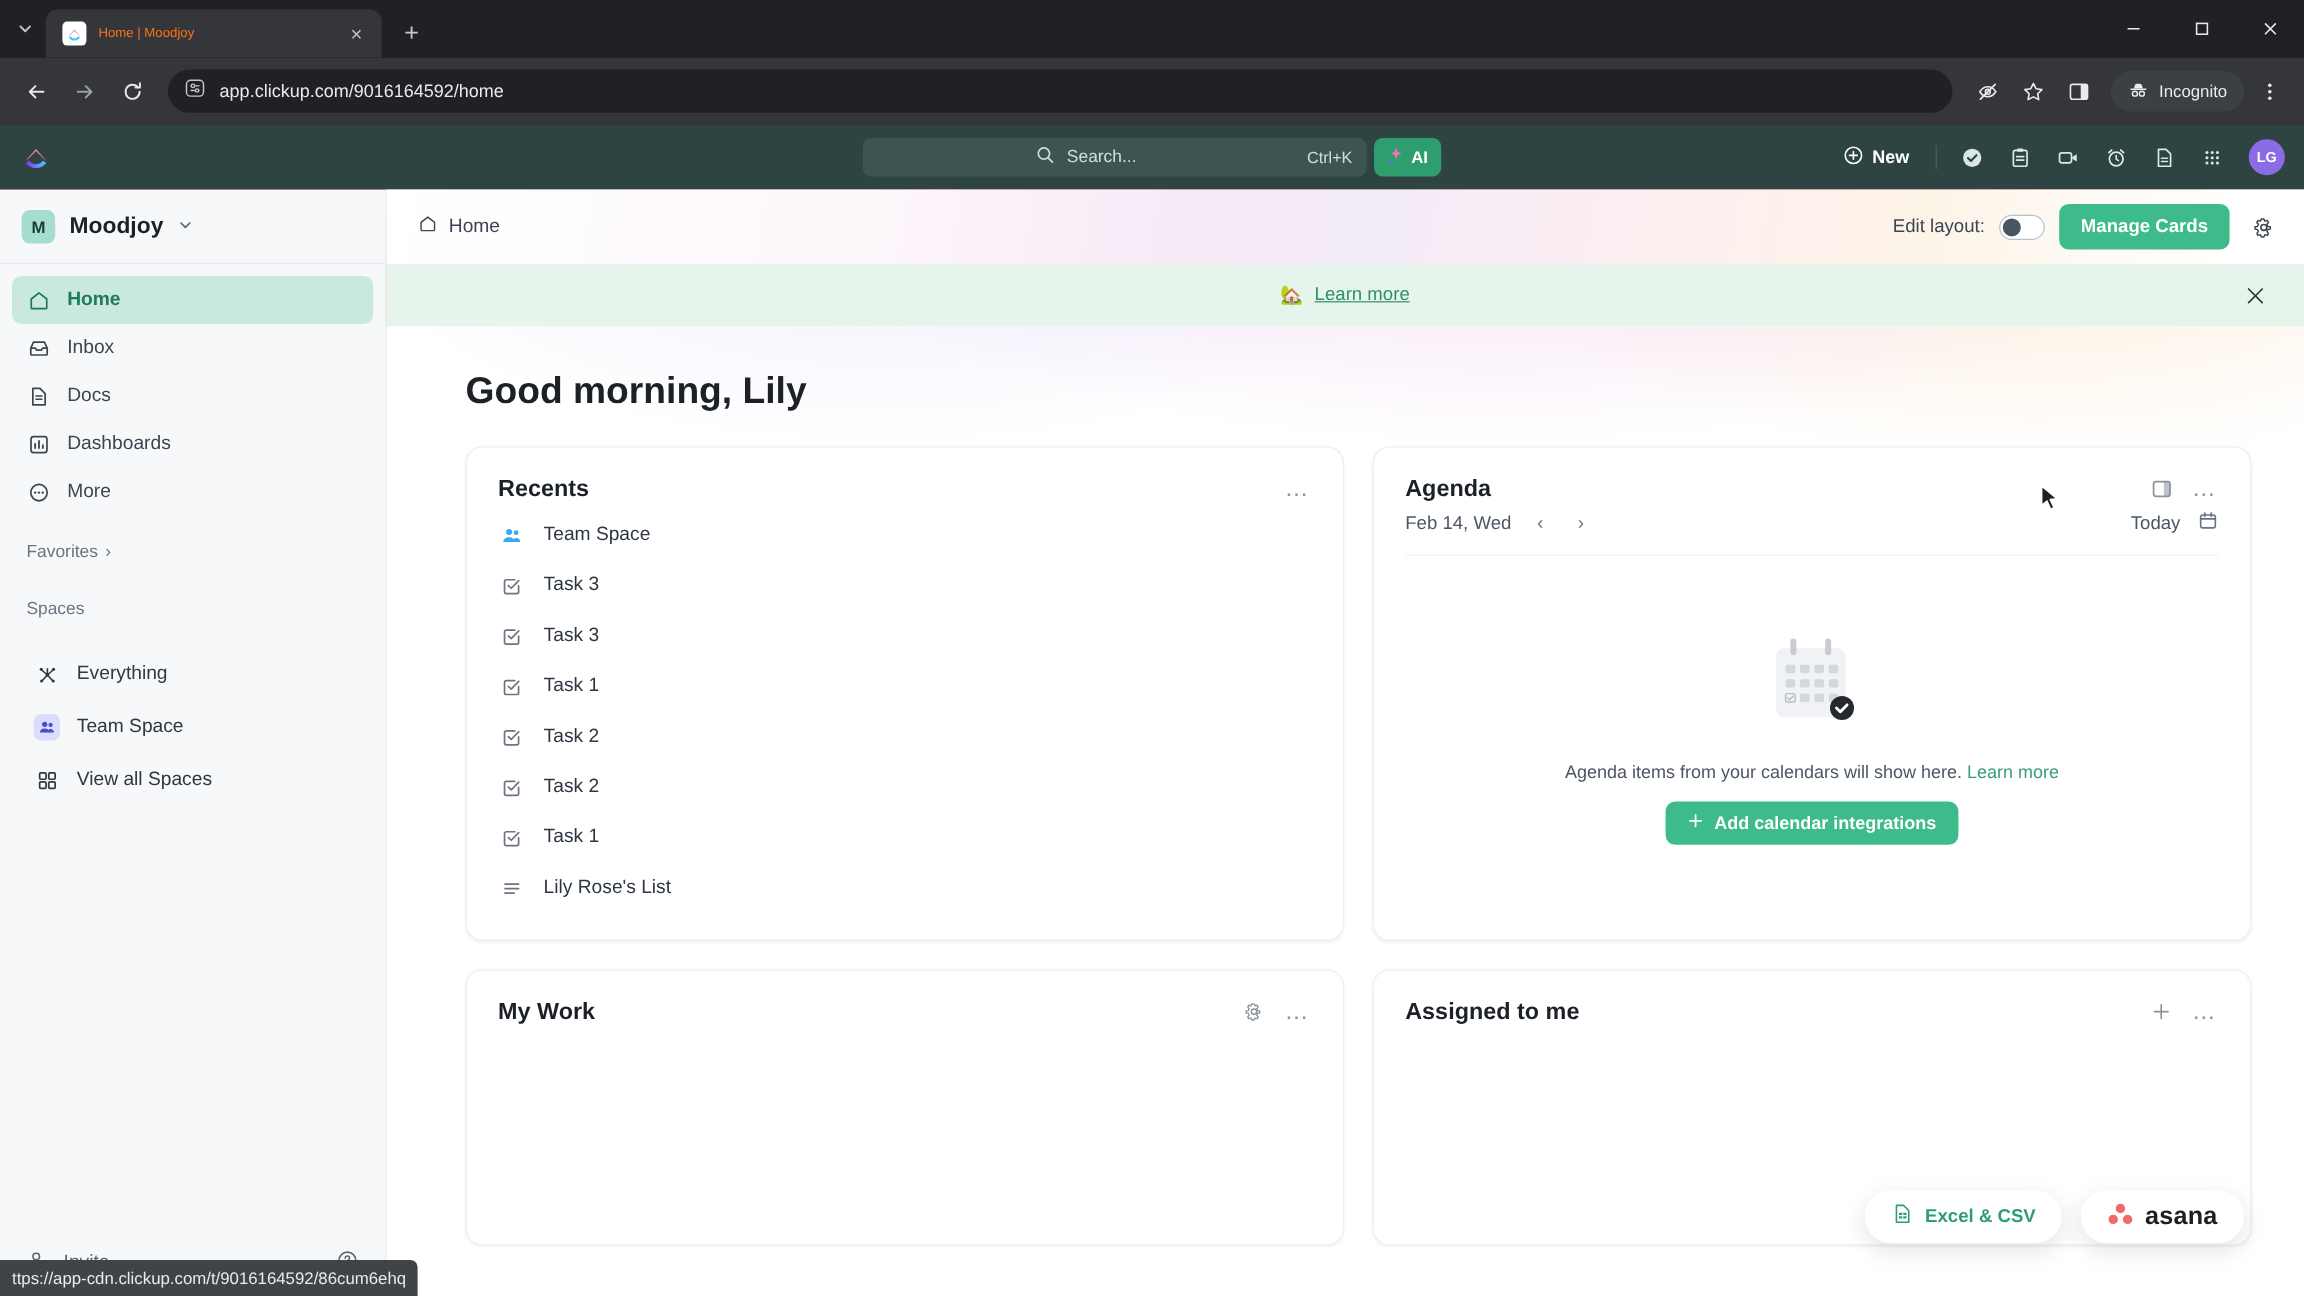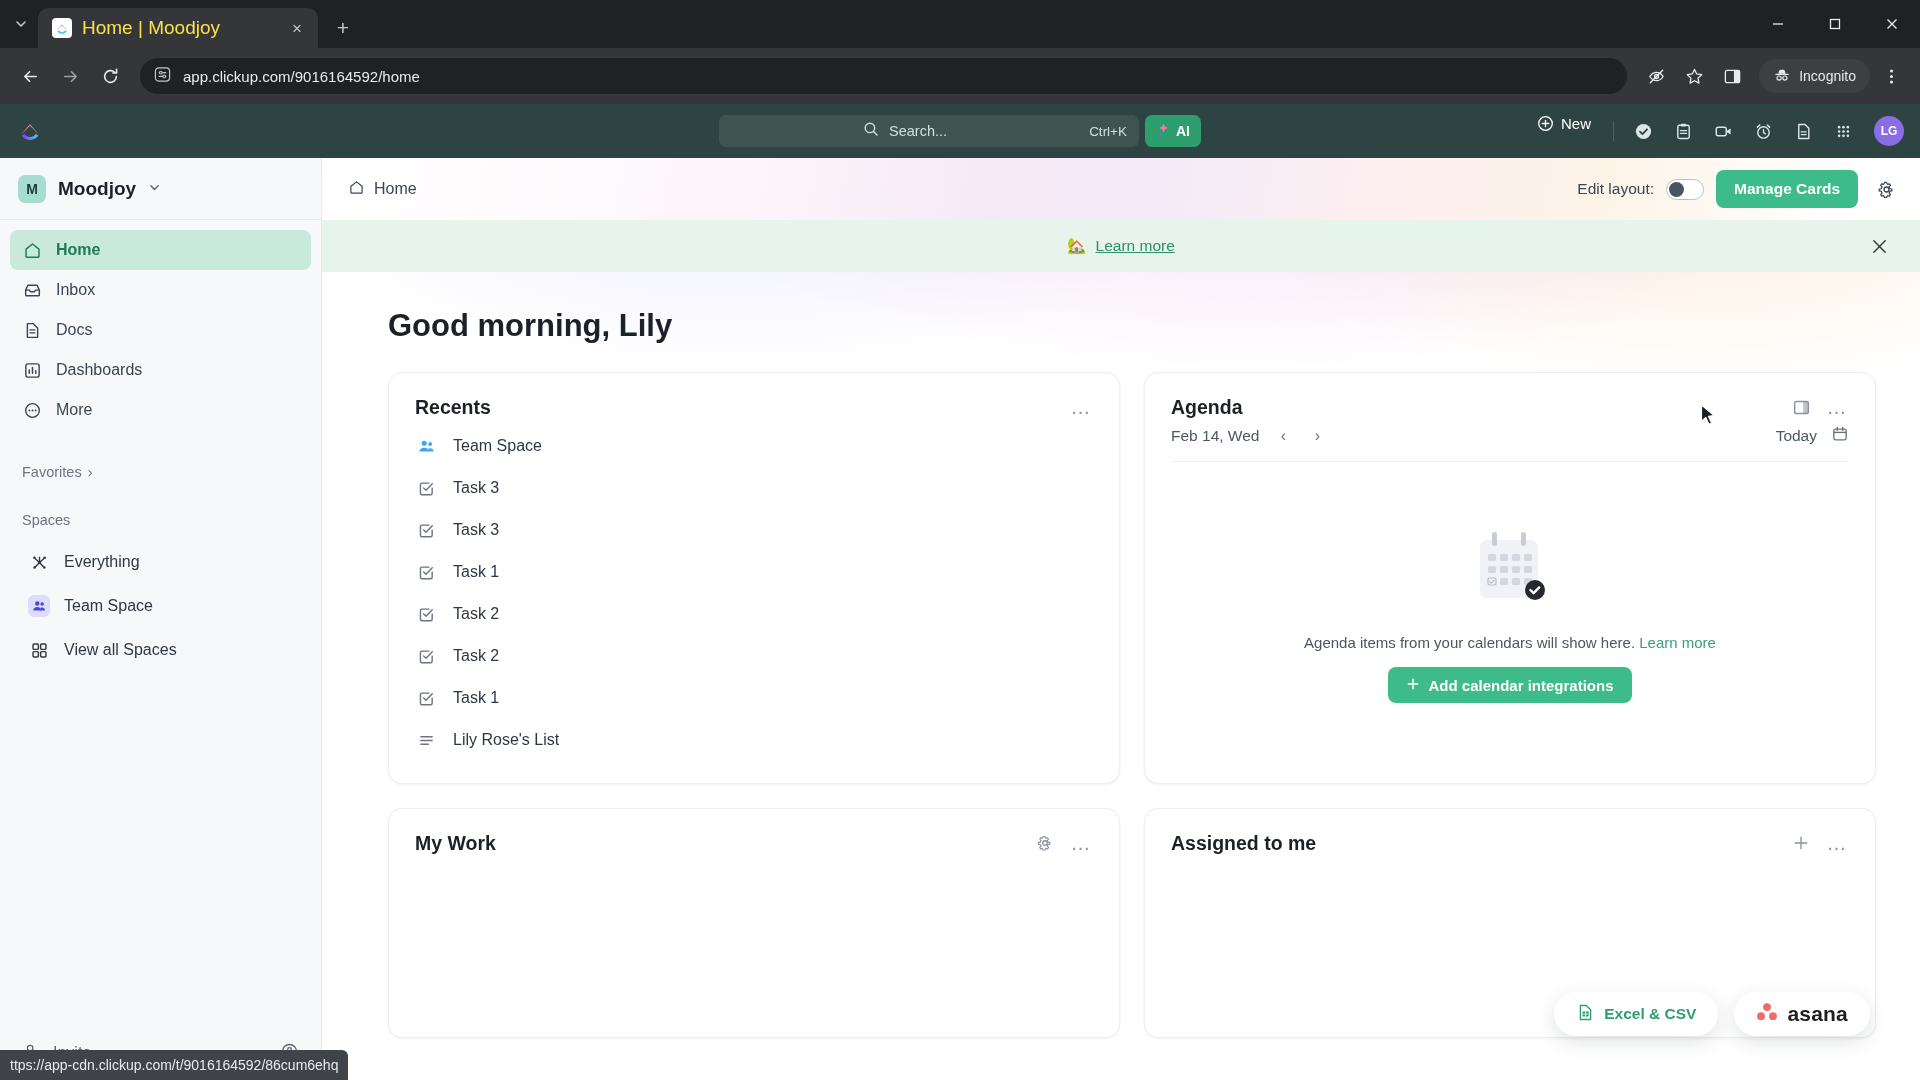--- a/index.html
+++ b/index.html
@@ -24,21 +24,21 @@
   .tab {
     height: 40px; width: 280px; background: #35363a;
     border-radius: 10px 10px 0 0; display: flex; align-items: center;
     padding: 0 10px 0 14px; gap: 10px; position: relative;
   }
   .tab-favicon {
     width: 20px; height: 20px; border-radius: 4px; background: #fff;
     display: flex; align-items: center; justify-content: center; flex: 0 0 auto;
   }
   .tab-title {
-    flex: 1; color: #fde047; font-size: 19px; white-space: nowrap;
+    flex: 1; color: #f97316; font-size: 11px; white-space: nowrap;
     overflow: hidden; text-overflow: ellipsis;
   }
   .tab-close { color: #c4c7c5; font-size: 17px; width: 22px; text-align: center; line-height: 1; }
   .new-tab-btn {
     width: 34px; height: 34px; margin-left: 8px; margin-bottom: 3px;
     color: #c4c7c5; font-size: 21px; display: flex;
     align-items: center; justify-content: center;
   }
   #window-controls {
     position: absolute; right: 0; top: 0; height: 48px;
@@ -99,22 +99,22 @@
   #ai-btn {
     height: 32px; background: #2f9e6e; border-radius: 7px; display: flex;
     align-items: center; gap: 5px; padding: 0 11px;
     color: #fff; font-size: 14px; font-weight: bold;
   }
   #header-right {
     margin-left: auto; display: flex; align-items: center;
     gap: 2px; padding-right: 16px;
   }
   #new-btn {
-    display: flex; gap: 7px; color: #fff;
-    font-size: 15px; font-weight: normal; padding: 0 12px; height: 32px;
+    display: flex; align-items: center; gap: 7px; color: #fff;
+    font-size: 15px; font-weight: bold; padding: 0 12px; height: 32px;
   }
   .hdr-divider { width: 1px; height: 20px; background: #4d6361; margin: 0 8px; }
   .hdr-icon {
     width: 38px; height: 34px; display: flex; align-items: center;
     justify-content: center; color: #dbe7e4;
   }
   #avatar {
     width: 30px; height: 30px; border-radius: 50%; background: #8b6ce7;
     color: #fff; font-size: 12px; font-weight: bold; display: flex;
     align-items: center; justify-content: center; margin-left: 10px;
@@ -141,21 +141,21 @@
 
   #nav-list { padding: 10px 10px 0 10px; }
   .nav-item {
     height: 40px; display: flex; align-items: center; gap: 14px;
     padding: 0 12px; border-radius: 8px; color: #3c4552; font-size: 16px;
   }
   .nav-item.active { background: #c9e9dc; color: #1e7a5a; font-weight: bold; }
   .nav-item .ni { width: 20px; display: flex; align-items: center; justify-content: center; }
 
   .side-section-head {
-    display: flex; align-items: center; gap: 6px; padding: 0 22px;
+    display: flex; align-items: flex-start; gap: 6px; padding: 0 22px;
     height: 40px; color: #6b7480; font-size: 14.5px;
   }
   #favorites-head { margin-top: 22px; }
   #spaces-head { margin-top: 8px; }
   .space-item {
     height: 44px; display: flex; align-items: center; gap: 14px;
     padding: 0 28px; color: #2f3742; font-size: 16px;
   }
   .space-item .si { width: 22px; display: flex; align-items: center; justify-content: center; }
   .team-space-ic {

